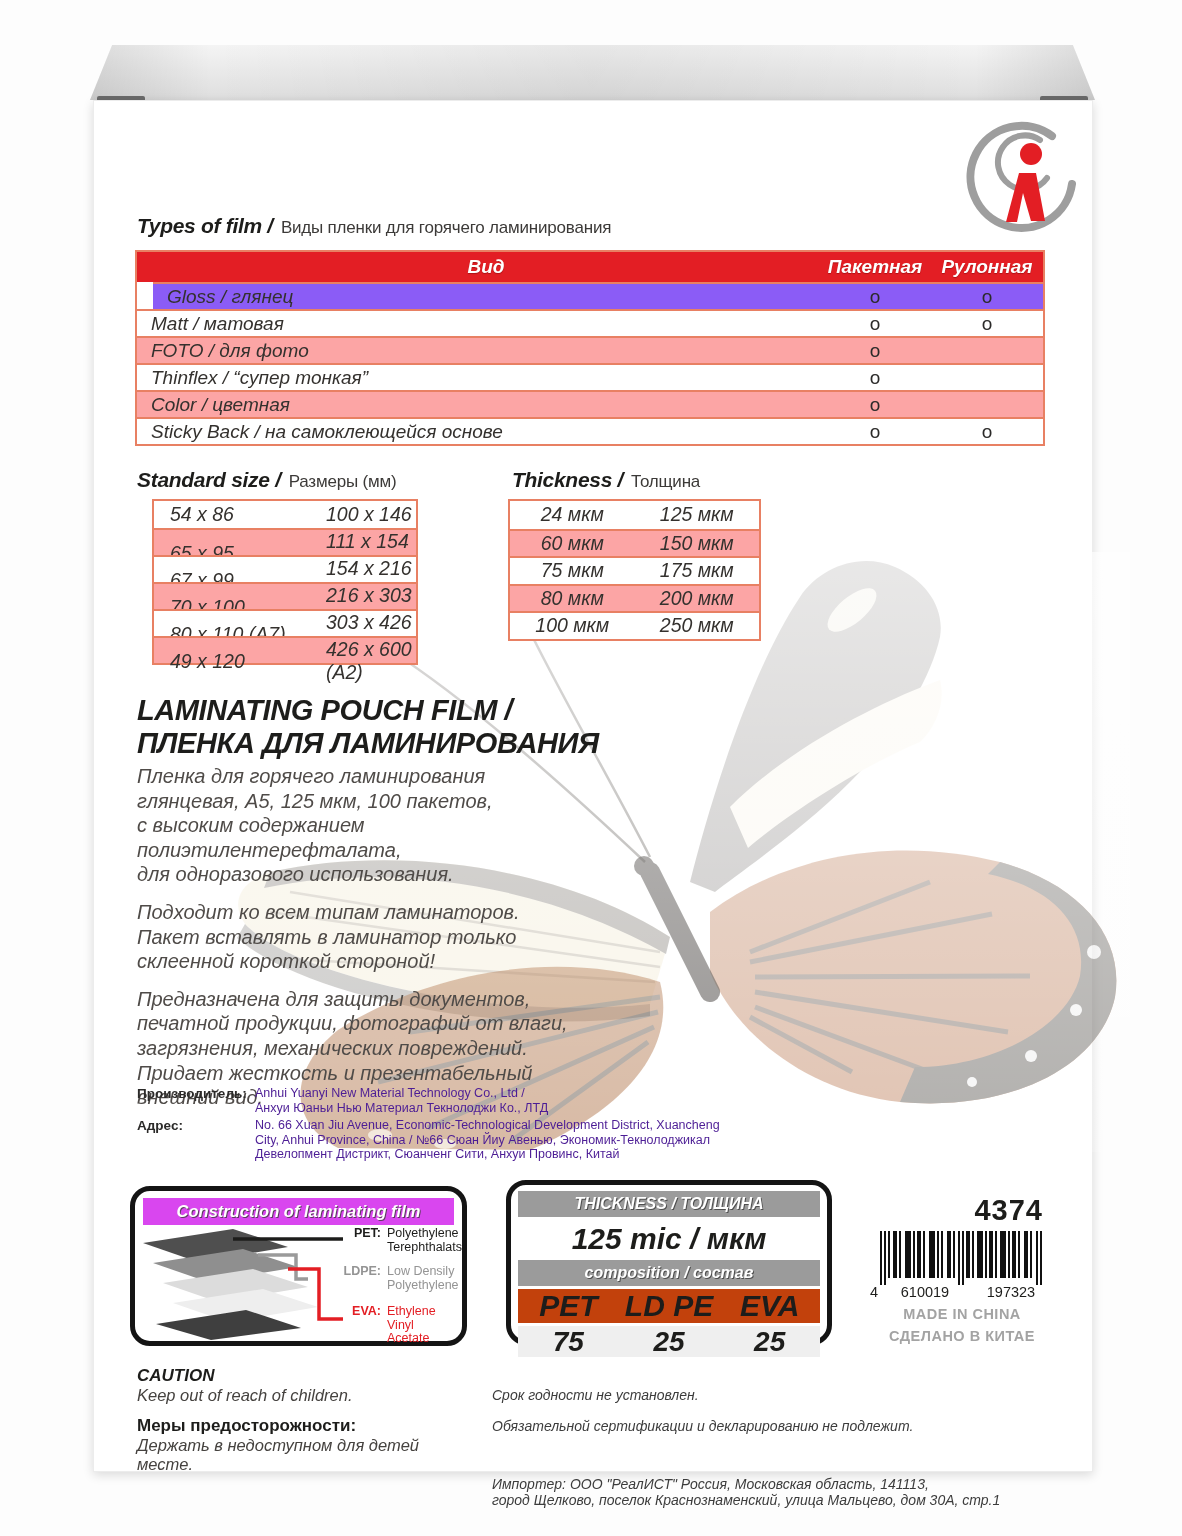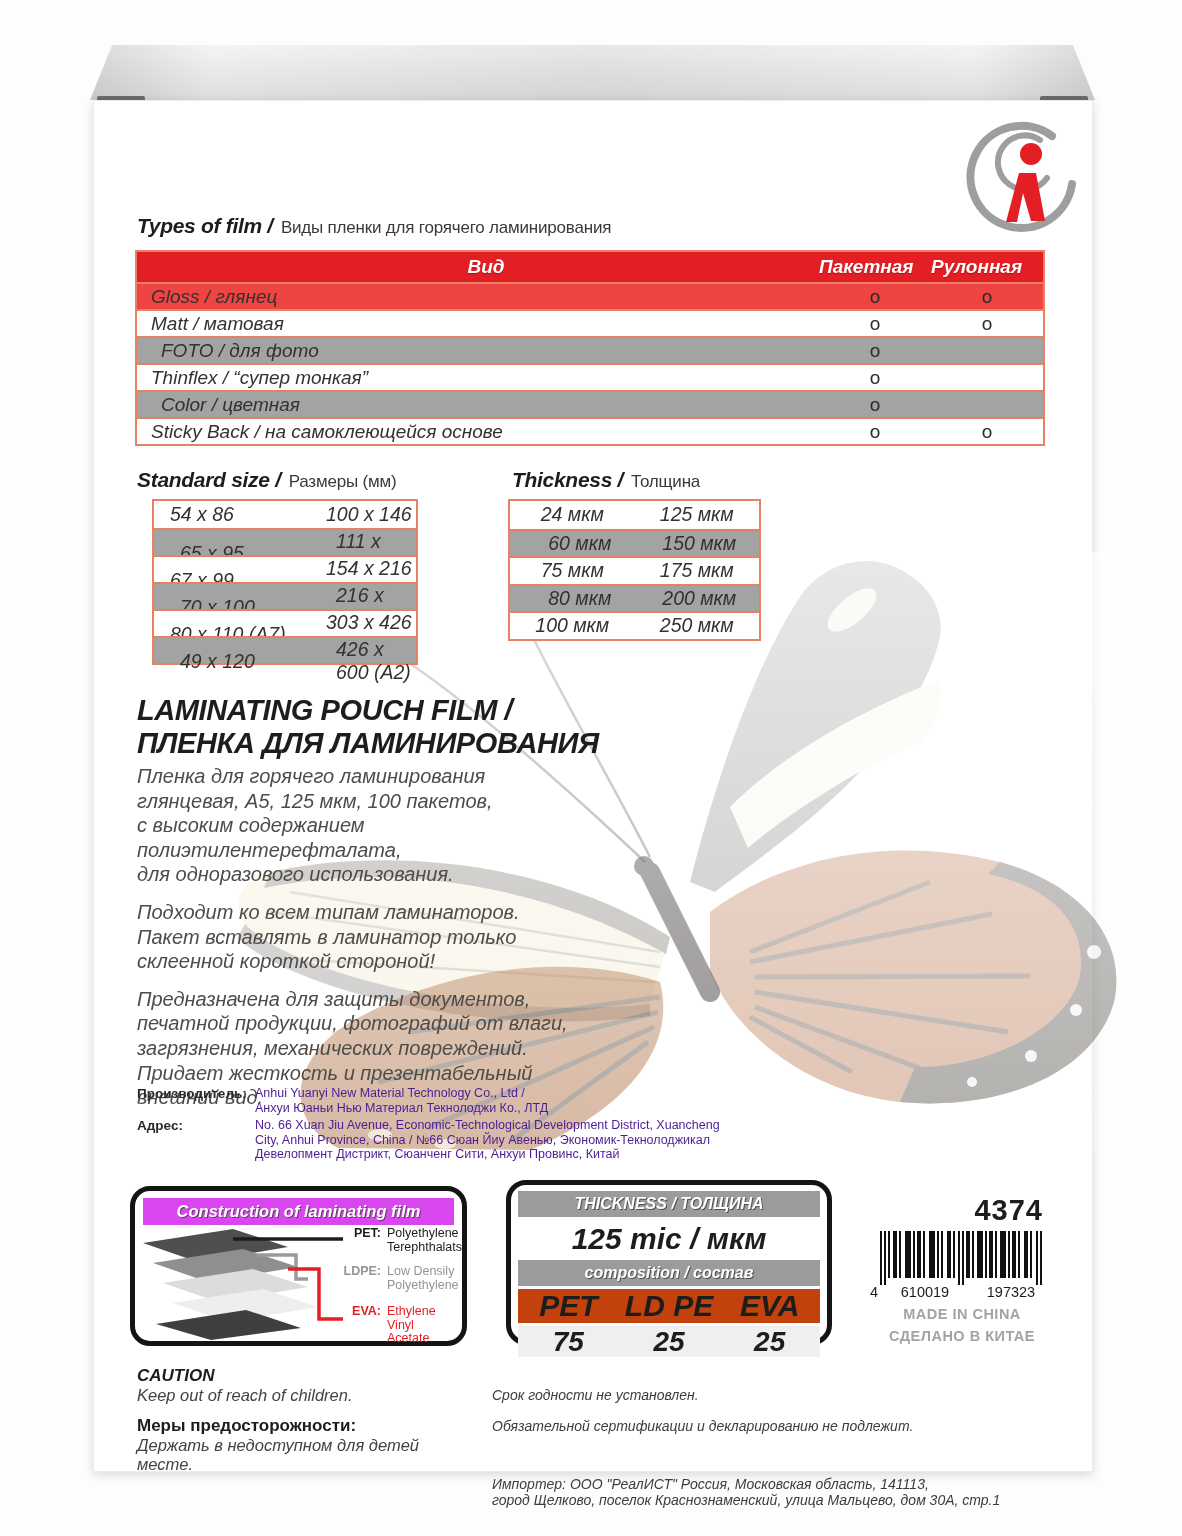--- a/index.html
+++ b/index.html
@@ -22,25 +22,25 @@
 
   
   .sec-title { font-weight:bold; font-style:italic; font-size:21px; color:#1d1d1b; letter-spacing:-0.3px; }
   .sec-sub   { font-weight:normal; font-size:17px; color:#3c3a38; margin-left:8px; letter-spacing:-0.2px; }
 
   .t-table { display:flex; flex-direction:column; border:2px solid #e88063; }
   .t-row  { display:grid; align-items:center; font-style:italic; font-size:19px; color:#34312e; border-top:2px solid #e88063; }
   .t-row:first-child { border-top:none; }
   .tof-row  { grid-template-columns:1fr 112px 112px; height:27px; }
   .tof-head { grid-template-columns:1fr 112px 112px; height:30px; background:#e31e24; color:#ffffff; font-weight:bold; font-size:19px; text-shadow:0 1px 1px rgba(90,0,0,.4); }
-  .tof-head .c { text-align:left; }
+  .tof-head .c { text-align:center; }
   .tof-label { padding-left:14px; text-align:left; }
   .tof-head .tof-label { text-align:center; padding-left:16px; }
   .mark { text-align:center; font-style:normal; font-size:19px; color:#2b2a29; }
-  .bg-w { background:#ffffff; } .bg-s { background:#a3a3a3;padding-left:10px; } .bg-sl { background:#ef4444; }
+  .bg-w { background:#ffffff; } .bg-s { background:#fca5a5; } .bg-sl { background:#8b5cf6;margin-left:16px; }
 
   .size-row { grid-template-columns:168px 1fr; height:27px; font-size:19.5px; }
   .size-row .c1 { padding-left:16px; } .size-row .c2 { padding-left:4px; }
   .thk-row { grid-template-columns:1fr 1fr; height:27.5px; font-size:19.5px; }
   .thk-row div { text-align:center; }
 
   
   .big-title { font-size:29px; line-height:33px; font-weight:bold; font-style:italic; color:#1d1d1b; letter-spacing:-0.4px; }
   .para { font-style:italic; font-size:20px; line-height:24.6px; color:#4f4b48; white-space:pre-line; margin-bottom:13px; }
 

